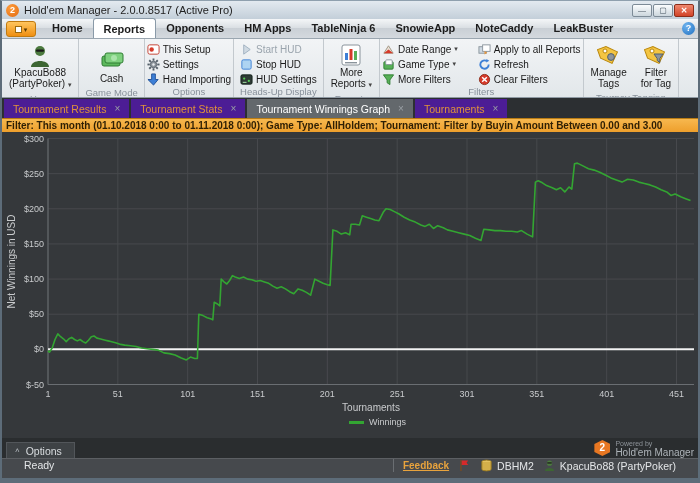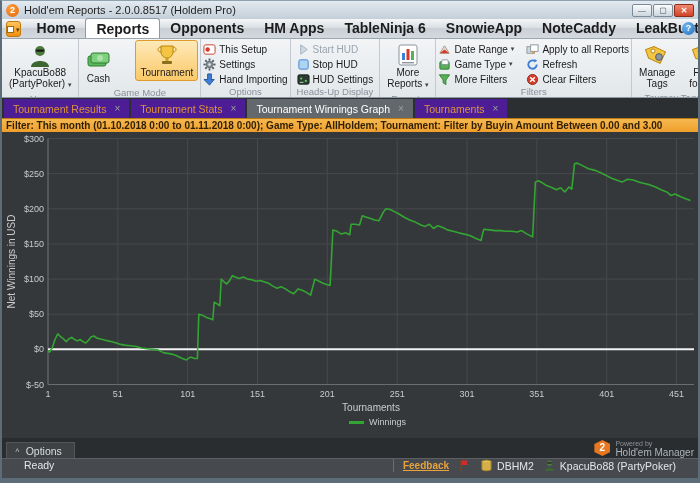--- a/index.html
+++ b/index.html
@@ -16,21 +16,21 @@
   .title-text { font-size:11px; color:#222; flex:1 1 auto; white-space:nowrap; overflow:hidden; }
   .win-btns { display:flex; gap:1px; flex:none; }
   .win-btn { width:20px; height:13px; font-size:8px; line-height:11px; text-align:center; border:1px solid #7d8b97; border-radius:2px; background:linear-gradient(#fbfdfe,#ccd6dd); color:#41505c; }
   .win-btn.close { background:linear-gradient(#f0886f,#d14328); border-color:#8c2d1a; color:#fff; font-weight:bold; }
   
   .menubar { height:20px; background:linear-gradient(#f4f6f8,#dbe0e4 45%,#c9cfd5 46%,#d4d9de); display:flex; align-items:flex-end; padding:0 2px; flex:none; border-bottom:1px solid #9aa6b0; position:relative; }
   .appmenu-btn { width:30px; height:16px; margin:0 6px 1px 2px; border-radius:3px; border:1px solid #c07a10; background:linear-gradient(#ffc55e,#ef8f12); display:flex; align-items:center; justify-content:center; gap:2px; }
   .appmenu-btn .sq { width:7px; height:7px; background:#fff; border:1px solid #9a6a10; }
   .appmenu-btn .arr { font-size:7px; color:#5a3a05; line-height:7px; }
   .menu-tabs { display:flex; height:20px; align-items:stretch; }
-  .menu-tab { padding:0 10px; font-size:14px; font-weight:bold; color:#1c1c1c; display:flex; align-items:center; white-space:nowrap; }
+  .menu-tab { padding:0 10px; font-size:11px; font-weight:bold; color:#1c1c1c; display:flex; align-items:center; white-space:nowrap; }
   .menu-tab.active { background:#fff; border:1px solid #8a9aa8; border-bottom:none; border-radius:3px 3px 0 0; }
   .help-badge { position:absolute; right:3px; top:3px; width:13px; height:13px; border-radius:50%; background:radial-gradient(circle at 35% 30%,#6fb4ef,#1f6fc0); color:#fff; font-size:9px; font-weight:bold; text-align:center; line-height:13px; }
   
   .ribbon { height:59px; background:linear-gradient(#f2f4f6,#e2e7ea); display:flex; flex:none; border-bottom:1px solid #8f9aa3; overflow:hidden; }
   .rgroup { display:flex; flex-direction:column; border-right:1px solid #c3c9ce; padding:1px 2px 0 2px; }
   .rgroup-body { flex:1 1 auto; display:flex; align-items:flex-start; justify-content:center; }
   .rgroup-caption { flex:none; text-align:center; font-size:9.5px; color:#87909a; padding:0 4px 1px 4px; white-space:nowrap; }
   .bigbtn { display:flex; flex-direction:column; align-items:center; padding:2px 4px; border-radius:3px; border:1px solid transparent; }
   .bigbtn .blabel { font-size:10px; color:#1a1a1a; text-align:center; line-height:11px; white-space:nowrap; }
   .bigbtn.selected { background:linear-gradient(#fee9b9,#fbc968); border-color:#e09b2d; }
@@ -69,21 +69,21 @@
   .feedback { font-size:10px; color:#e8a33d; text-decoration:underline; font-weight:bold; }
   .status-item { display:flex; align-items:center; gap:4px; font-size:10.5px; color:#e4e6e8; }
 </style>
 </head>
 <body>
 
 <div class="window">
 
   <div class="titlebar">
     <div class="app-badge">2</div>
-    <div class="title-text">Hold'em Reports - 2.0.0.8517 (Holdem Pro)</div>
+    <div class="title-text">Hold'em Manager - 2.0.0.8517 (Active Pro)</div>
     <div class="win-btns">
       <div class="win-btn">—</div>
       <div class="win-btn">▢</div>
       <div class="win-btn close">✕</div>
     </div>
   </div>
 
   <div class="menubar">
     <div class="appmenu-btn">
       <span class="sq"></span>
@@ -121,29 +121,20 @@
 
     <div class="rgroup">
       <div class="rgroup-body" style="gap:20px;">
         <div class="bigbtn" style="margin-top:6px;">
           <svg class="icon24" viewBox="0 0 24 24">
               <rect x="2" y="7" width="18" height="10" rx="2" fill="#5cb85c" stroke="#2e7d32"></rect>
               <rect x="5" y="4" width="18" height="10" rx="2" fill="#7ed07e" stroke="#2e7d32"></rect>
               <circle cx="14" cy="9" r="3" fill="#a9e3a9"></circle>
             </svg>
           <span class="blabel">Cash</span>
-        </div>
-        <div class="bigbtn selected">
-          <svg class="icon24" viewBox="0 0 24 24">
-              <path d="M6 3 h12 v6 a6 6 0 0 1 -12 0 Z" fill="#f4c542" stroke="#b8860b"></path>
-              <path d="M6 4 C2 4 2 9 6 9 M18 4 C22 4 22 9 18 9" fill="none" stroke="#b8860b"></path>
-              <rect x="10.5" y="14" width="3" height="4" fill="#c9a227"></rect>
-              <rect x="7" y="18" width="10" height="3" rx="1" fill="#8a6d1d"></rect>
-            </svg>
-          <span class="blabel">Tournament</span>
         </div>
       </div>
       <div class="rgroup-caption">Game Mode</div>
     </div>
 
     <div class="rgroup">
       <div class="rgroup-body">
         <div class="smallrows">
           <div class="smallrow">
             <svg class="icon14" viewBox="0 0 14 14">
@@ -220,21 +211,21 @@
               <rect x="6" y="19" width="12" height="1.4" fill="#8a949c"></rect>
             </svg>
           <span class="blabel">More</span>
           <span class="blabel"><span>Reports</span> <span class="drop">▾</span></span>
         </div>
       </div>
       <div class="rgroup-caption">Reports</div>
     </div>
 
     <div class="rgroup">
-      <div class="rgroup-body" style="gap:12px;align-items:flex-end;">
+      <div class="rgroup-body" style="gap:20px;align-items:flex-end;">
         <div class="smallrows">
           <div class="smallrow">
             <svg class="icon14" viewBox="0 0 14 14">
                 <path d="M2 11 L7 3 12 11 Z" fill="#e8e2d8" stroke="#a09482"></path>
                 <path d="M2 11 L7 7 12 11 Z" fill="#d63a2a"></path>
               </svg>
             <span class="slabel">Date Range</span>
               <span class="drop">▾</span>
           </div>
           <div class="smallrow">

